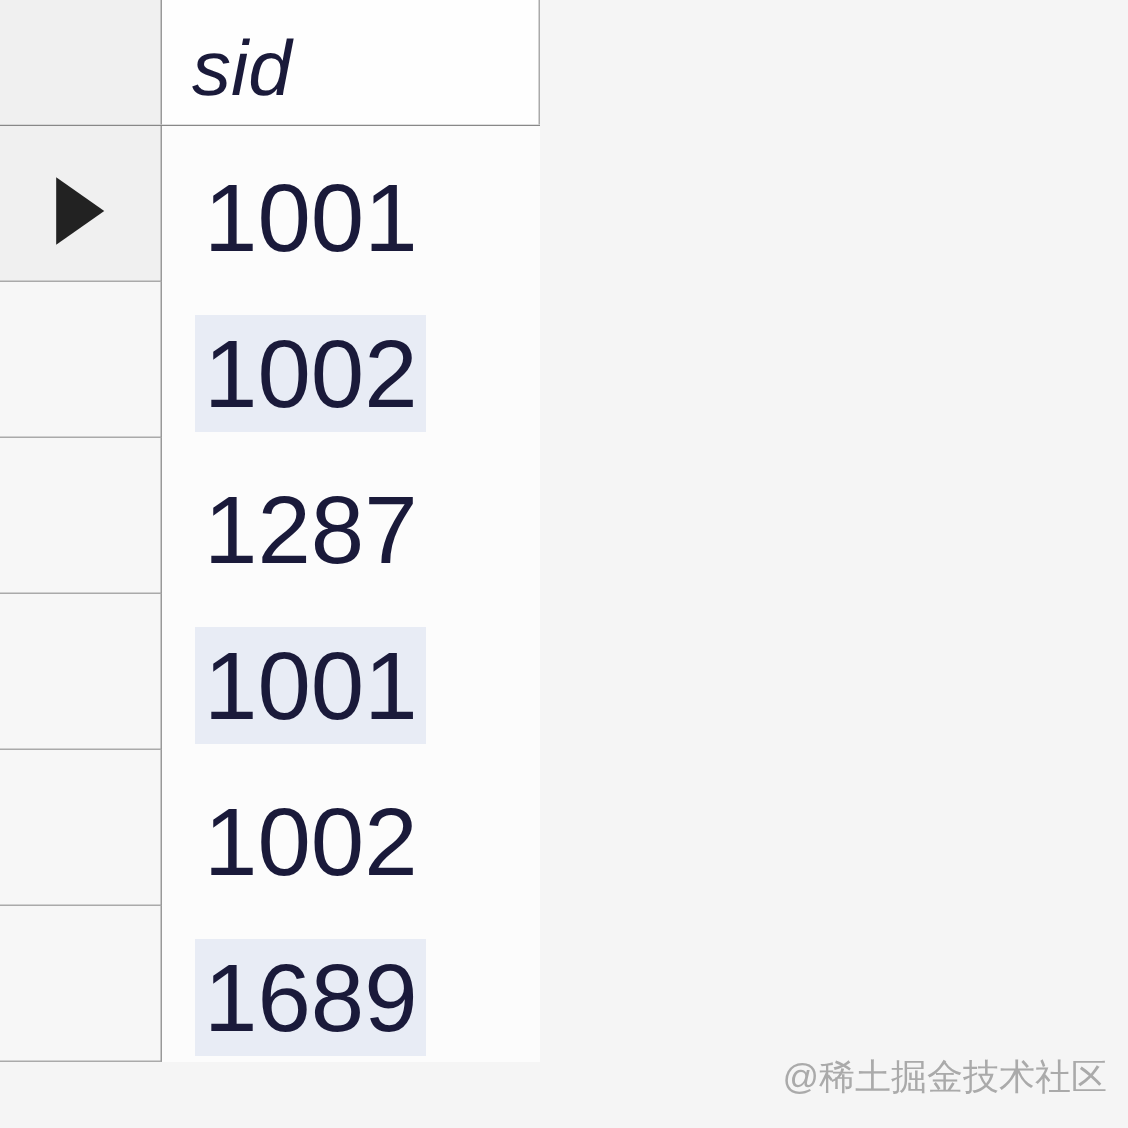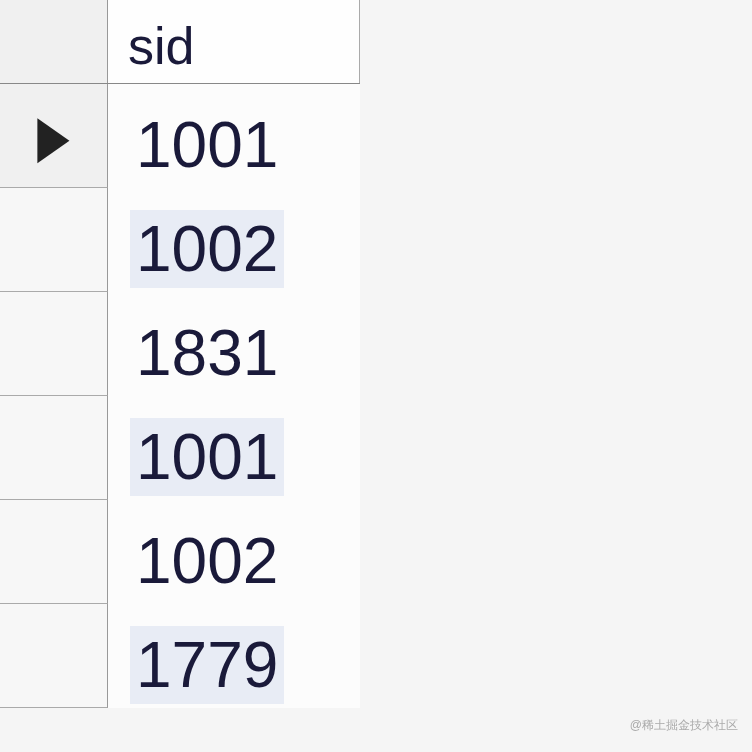--- a/index.html
+++ b/index.html
@@ -19,20 +19,21 @@
       position: absolute;
       top: 0;
       left: 0;
       width: 360px;
     }
     .grid-header-row {
       display: flex;
       height: 84px;
       background: #f7f7f7;
       border-bottom: 1px solid #888;
+      font-style: italic;
     }
     .row-selector-header {
       width: 108px;
       border-right: 1px solid #999;
       background: #f0f0f0;
     }
     .col-header {
       flex: 1;
       padding: 16px 20px 0 20px;
       font-size: 52px;
@@ -73,21 +74,21 @@
       display: inline-block;
       padding: 2px 6px;
     }
     .grid-row.alt .cell-value {
       background: #e8ecf5;
     }
     .watermark {
       position: absolute;
       bottom: 18px;
       right: 14px;
-      font-size: 12px;
+      font-size: 24px;
       color: #aaa;
       font-family: "Microsoft YaHei", sans-serif;
     }
   </style>
 </head>
 <body>
 
 <div class="grid-container">
   <div class="grid-header-row">
     <div class="row-selector-header"></div>
@@ -99,30 +100,30 @@
           <span class="arrow">▶</span>
         </div>
         <div class="data-cell"><span class="cell-value">1001</span></div>
       </div>
       <div class="grid-row alt">
         <div class="row-selector"></div>
         <div class="data-cell"><span class="cell-value">1002</span></div>
       </div>
       <div class="grid-row">
         <div class="row-selector"></div>
-        <div class="data-cell"><span class="cell-value">1831</span></div>
+        <div class="data-cell"><span class="cell-value">1287</span></div>
       </div>
       <div class="grid-row alt">
         <div class="row-selector"></div>
         <div class="data-cell"><span class="cell-value">1001</span></div>
       </div>
       <div class="grid-row">
         <div class="row-selector"></div>
         <div class="data-cell"><span class="cell-value">1002</span></div>
       </div>
       <div class="grid-row alt">
         <div class="row-selector"></div>
-        <div class="data-cell"><span class="cell-value">1779</span></div>
+        <div class="data-cell"><span class="cell-value">1689</span></div>
       </div>
     </div>
 </div>
 
 <div class="watermark">@稀土掘金技术社区</div>
 
 </body></html>

